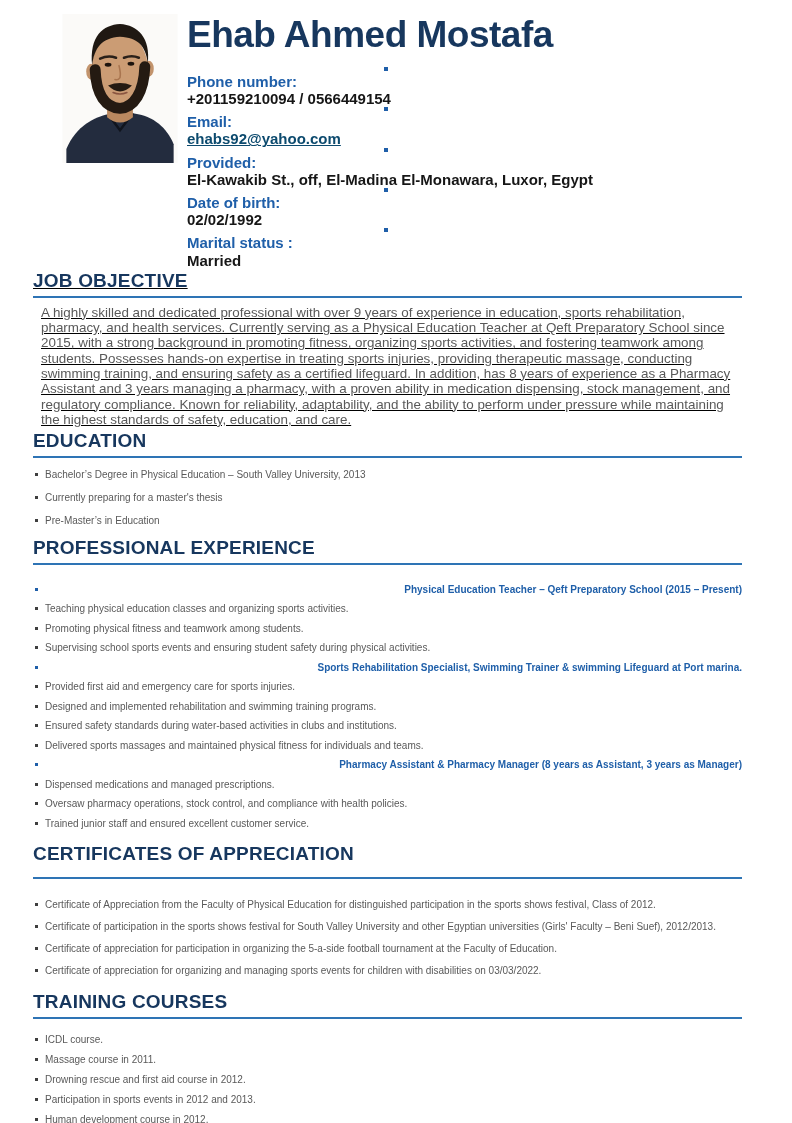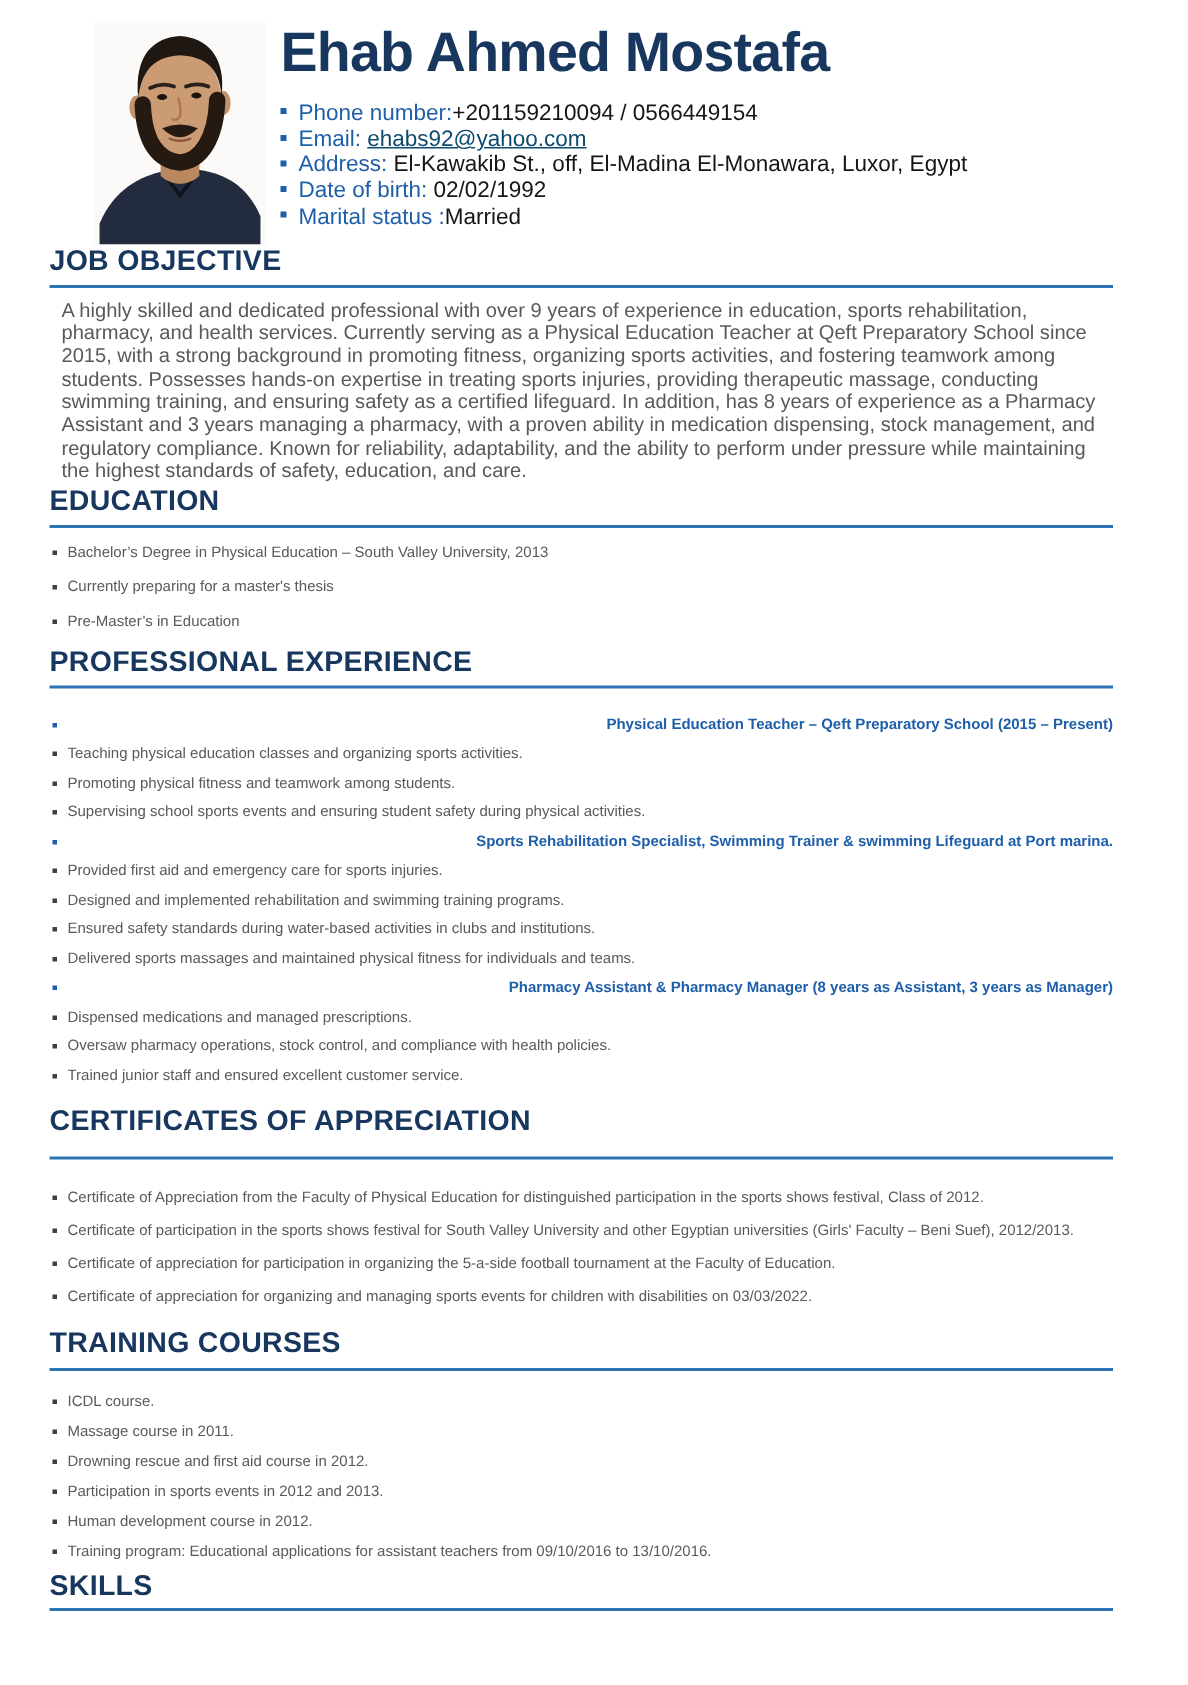--- a/index.html
+++ b/index.html
@@ -15,22 +15,22 @@
   .photo-wrap { width:116px; height:149px; flex:none; }
   .photo-wrap svg { display:block; width:116px; height:149px; }
   .header-info { margin-left:9px; padding-top:2px; min-width:0; }
   .name {
     font-size:37px; font-weight:bold; color:#17375E;
     margin:0 0 12px 0; line-height:1.05; letter-spacing:-0.5px;
     white-space:nowrap;
   }
   .contact-list { margin-top:2px; }
   .contact-row {
-    font-size:15px; font-weight:normal; line-height:17.2px;
-    display:flex; align-items:flex-start; white-space:nowrap;
+    font-size:15px; font-weight:bold; line-height:17.2px;
+    display:flex; align-items:flex-start; white-space:nowrap;flex-direction:column;
   }
   .cbullet {
     width:4px; height:4px; background:#1F5FA9; flex:none;
     margin:0 8px 2px 0; align-self:center;
   }
   .clabel { color:#1F5FA9; white-space:pre; }
   .cvalue { color:#161616; }
   .clink  { color:#0c4a6e; text-decoration:underline; cursor:pointer; }
 
   
@@ -53,21 +53,21 @@
     position:relative; padding-left:12px; margin:0 0 4px 0;
   }
   ul.sec-list li::before {
     content:""; position:absolute; left:2px; top:6px;
     width:3px; height:3px; background:#3f3f3f;
   }
   ul.sec-list li.hl { color:#1F5FA9; font-weight:bold;text-align:right; }
   ul.sec-list li.hl::before { background:#1F5FA9; }
 
   
-  .section-job-objective   { margin-top:1px; }
+  .section-job-objective   { margin-top:1px;text-decoration:underline; }
   .section-education       { margin-top:3px; }
   .section-education ul.sec-list li { margin-bottom:8px; }
   .section-professional-experience { margin-top:9px; }
   .section-professional-experience ul.sec-list { margin-top:17px; }
   .section-professional-experience ul.sec-list li { margin-bottom:4.5px; }
   .section-certificates-of-appreciation { margin-top:12px; }
   .section-certificates-of-appreciation .sec-rule { margin-top:12px; }
   .section-certificates-of-appreciation ul.sec-list { margin-top:15px; padding-right:6px; }
   .section-certificates-of-appreciation ul.sec-list li { line-height:21px; margin-bottom:1px; }
   .section-certificates-of-appreciation ul.sec-list li::before { top:9px; }
@@ -120,21 +120,21 @@
           <span class="clabel">Phone number:</span>
           <span class="cvalue">+201159210094 / 0566449154</span>
         </div>
         <div class="contact-row">
           <span class="cbullet"></span>
           <span class="clabel">Email: </span>
           <span class="clink">ehabs92@yahoo.com</span>
         </div>
         <div class="contact-row">
           <span class="cbullet"></span>
-          <span class="clabel">Address: </span>
+          <span class="clabel">Provided: </span>
           <span class="cvalue">El-Kawakib St., off, El-Madina El-Monawara, Luxor, Egypt</span>
         </div>
         <div class="contact-row">
           <span class="cbullet"></span>
           <span class="clabel">Date of birth: </span>
           <span class="cvalue">02/02/1992</span>
         </div>
         <div class="contact-row">
           <span class="cbullet"></span>
           <span class="clabel">Marital status :</span>

